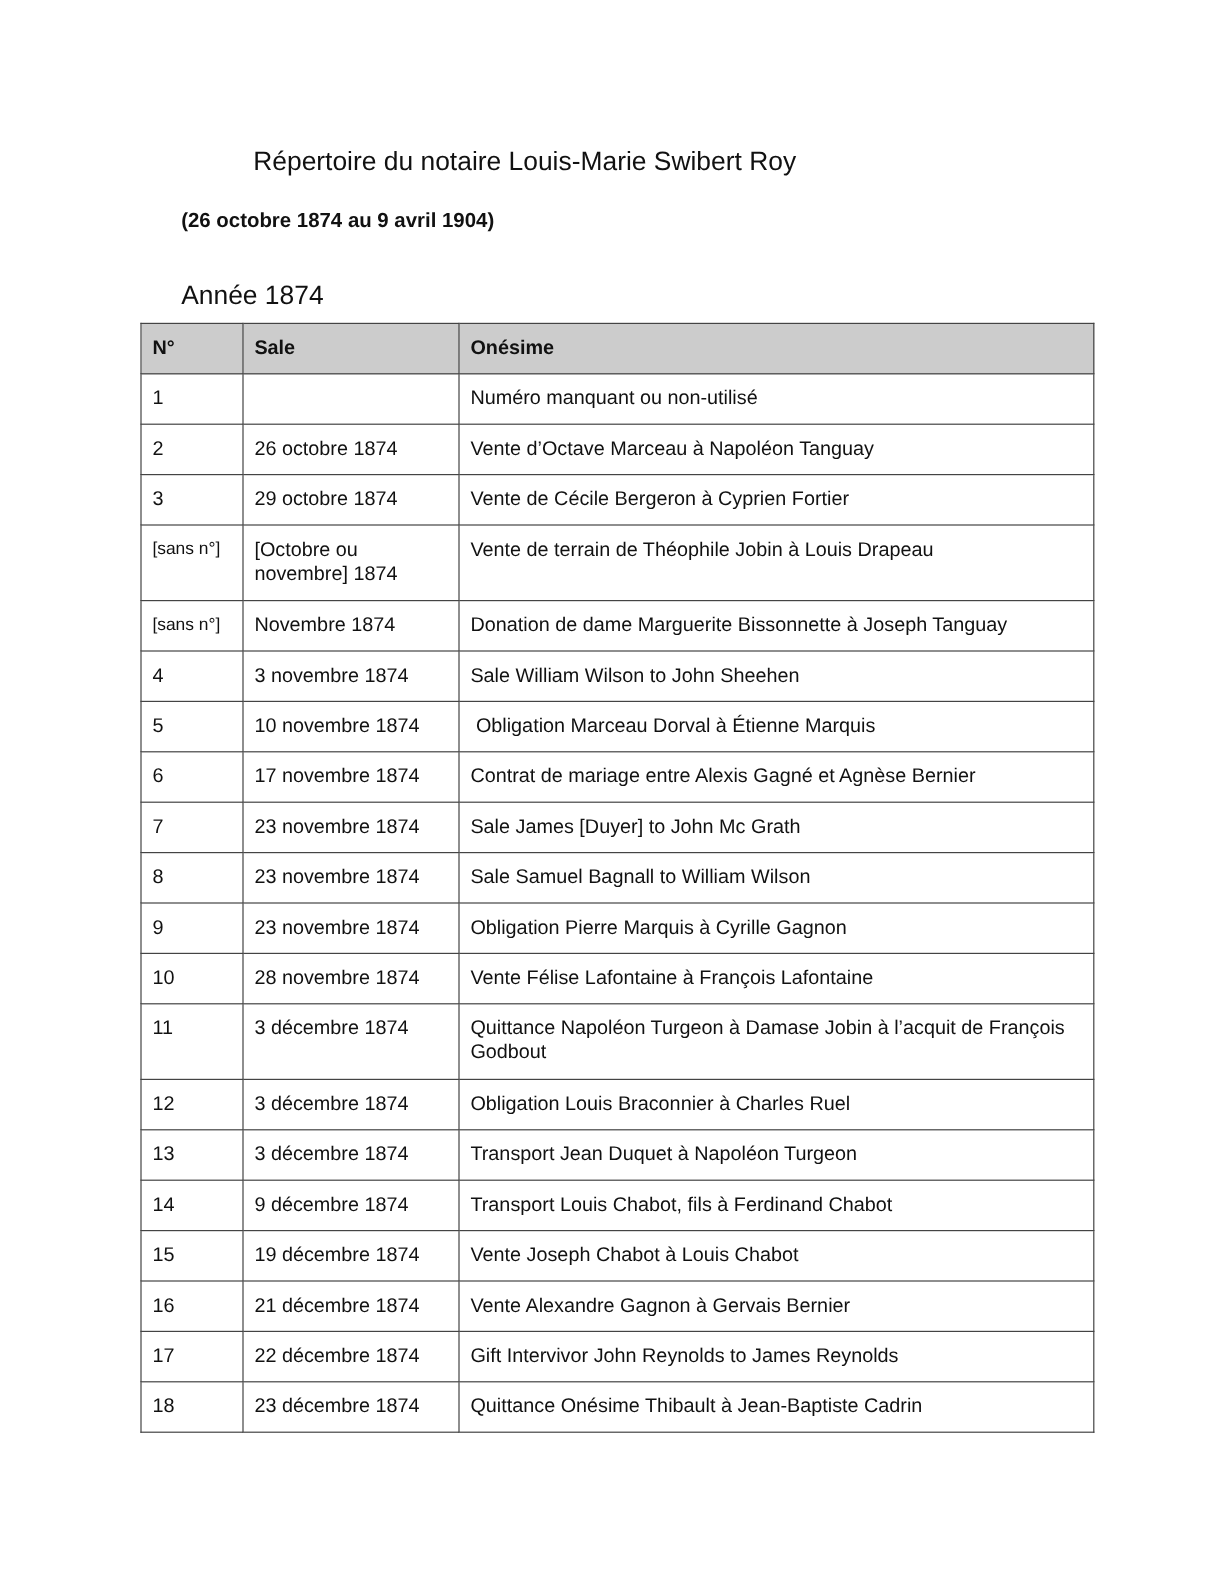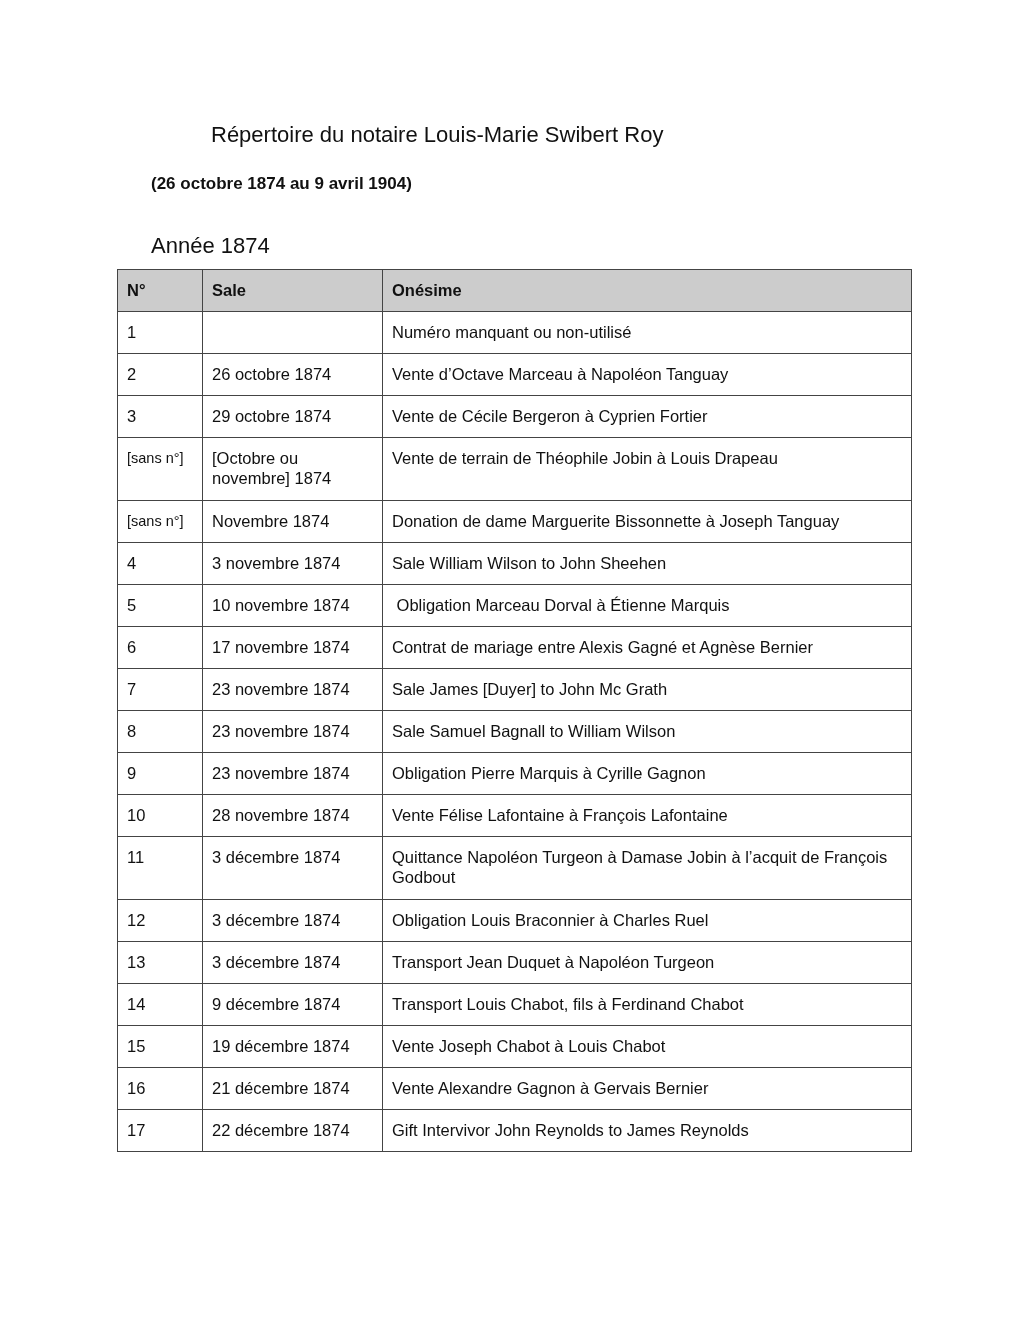--- a/index.html
+++ b/index.html
@@ -177,15 +177,20 @@
       <tr>
         <td>16</td>
         <td>21 décembre 1874</td>
         <td>Vente Alexandre Gagnon à Gervais Bernier</td>
       </tr>
       <tr>
         <td>17</td>
         <td>22 décembre 1874</td>
         <td>Gift Intervivor John Reynolds to James Reynolds</td>
       </tr>
+      <tr>
+        <td>18</td>
+        <td>23 décembre 1874</td>
+        <td>Quittance Onésime Thibault à Jean-Baptiste Cadrin</td>
+      </tr>
     </tbody>
   </table>
 </div>
 
 </body></html>

